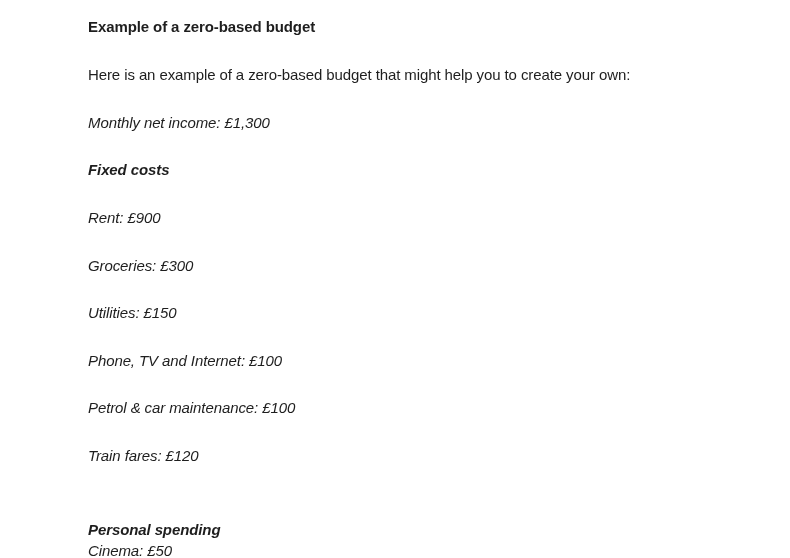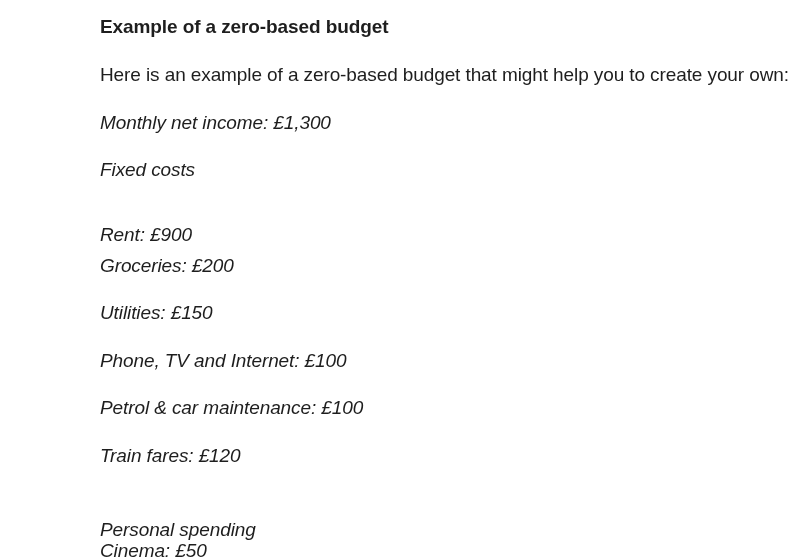--- a/index.html
+++ b/index.html
@@ -16,42 +16,42 @@
     color: #1e1e1e;
   }
   .doc {
     position: absolute;
     left: 88px;
     top: 0;
     right: 0;
   }
   .line {
     position: absolute;
-    left: 12px;
+    left: 0;
     white-space: nowrap;
-    font-size: 19px;
+    font-size: 15px;
     line-height: 18px;
     letter-spacing: -0.1px;
   }
   .heading { font-weight: bold; }
   .intro { font-style: normal; }
   .italic { font-style: italic; }
-  .bold-italic { font-style: italic; font-weight: normal; }
+  .bold-italic { font-style: italic; font-weight: bold; }
 </style>
 </head>
 <body>
 
 <div class="doc">
   <div class="line heading" style="top:18px;">Example of a zero-based budget</div>
   <div class="line intro" style="top:66px;">Here is an example of a zero-based budget that might help you to create your own:</div>
   <div class="line italic" style="top:114px;">Monthly net income: £1,300</div>
 
   <div class="line bold-italic" style="top:161px;">Fixed costs</div>
-  <div class="line italic" style="top:209px;margin-top:17px;">Rent: £900</div>
-  <div class="line italic" style="top:257px;">Groceries: £200</div>
+  <div class="line italic" style="top:209px;">Rent: £900</div>
+  <div class="line italic" style="top:257px;">Groceries: £300</div>
   <div class="line italic" style="top:304px;">Utilities: £150</div>
   <div class="line italic" style="top:352px;font-style:italic;">Phone, TV and Internet: £100</div>
   <div class="line italic" style="top:399px;font-style:italic;">Petrol &amp; car maintenance: £100</div>
   <div class="line italic" style="top:447px;">Train fares: £120</div>
 
   <div class="line bold-italic" style="top:494px;margin-top:27px;">Personal spending</div>
   <div class="line italic" style="top:542px;">Cinema: £50</div>
 </div>
 
 </body></html>

